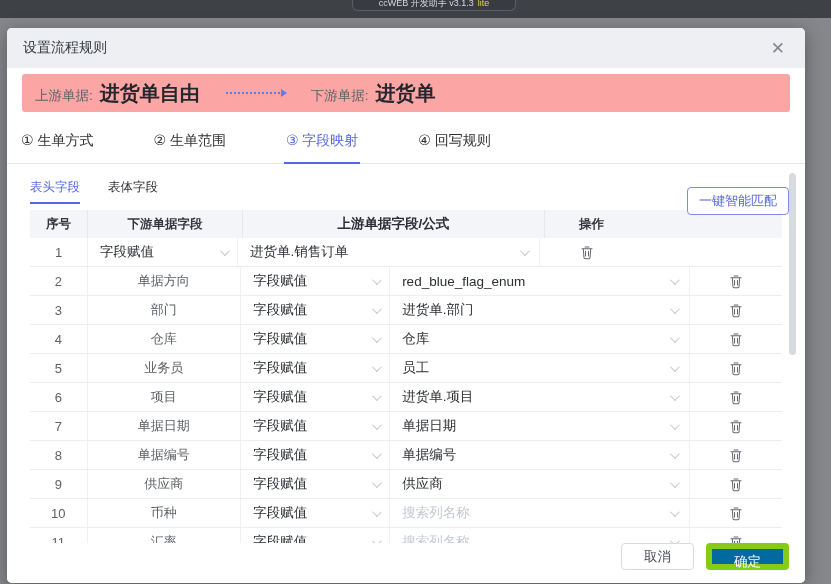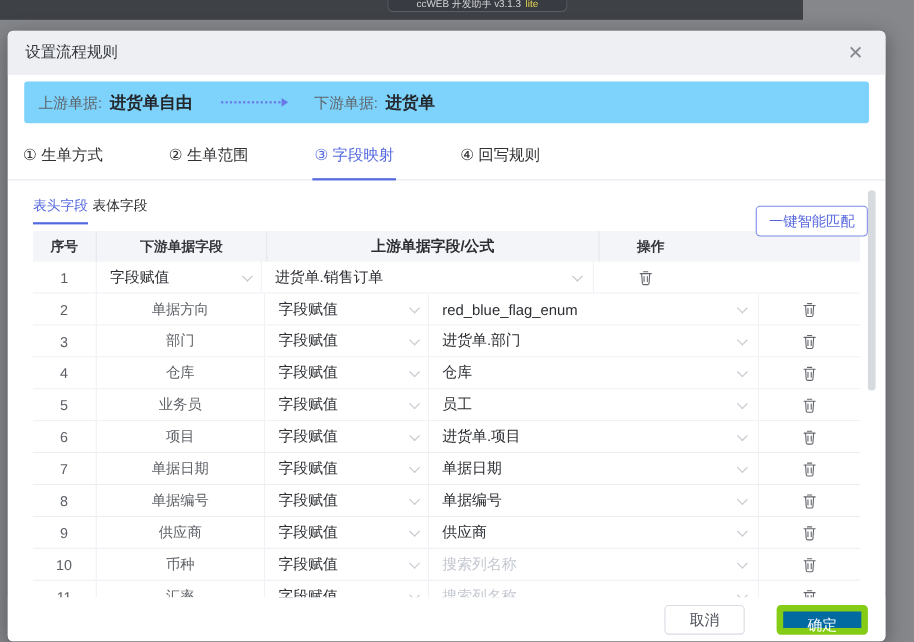--- a/index.html
+++ b/index.html
@@ -7,21 +7,21 @@
   body {
     font-family: "Liberation Sans", "DejaVu Sans", sans-serif;
     background: #85878b;
     position: relative;
     overflow: hidden;
   }
   .screen { position: absolute; inset: 0; }
 
   
   .top-strip {
-    position: absolute; left: 0; top: 0; width: 730px; height: 18px;
+    position: absolute; left: 0; top: 0; width: 831px; height: 18px;
     background: #3e4146;
   }
   .dev-badge {
     position: absolute; left: 352px; top: 0; width: 164px; height: 11px;
     background: #383b42; border: 1px solid #5a5e66; border-top: none;
     border-radius: 0 0 6px 6px; overflow: hidden;
     display: flex; align-items: flex-end; justify-content: center;
     font-size: 9px; color: #d6d7d9; line-height: 13px; white-space: nowrap;
   }
   .dev-badge .lite { color: #e3d44c; margin-left: 4px; }
@@ -36,46 +36,46 @@
     height: 40px; background: #edeff3; display: flex; align-items: center;
     padding: 0 16px; justify-content: space-between;
   }
   .titlebar .title { font-size: 14px; color: #35383d; }
   .close-x {
     font-size: 17px; color: #85898f; cursor: pointer; line-height: 1;
     padding: 2px 4px;
   }
 
   .flowbar {
-    margin: 6px 15px 0 15px; height: 38px; background: #7dd3fc;
+    margin: 6px 15px 0 15px; height: 38px; background: #fca5a5;
     border-radius: 3px; display: flex; align-items: center; padding-left: 13px;
     font-size: 13.5px; color: #5f6368;
   }
-  .flowbar .val { font-size: 15px; font-weight: bold; color: #23262b; margin-left: 7px; }
+  .flowbar .val { font-size: 20px; font-weight: bold; color: #23262b; margin-left: 7px; }
   .flow-arrow { display: flex; align-items: center; margin: 0 24px 0 26px; }
   .flow-arrow .dots { width: 54px; border-top: 2px dotted #6978e6; }
   .flow-arrow .head {
     width: 0; height: 0; border-left: 6px solid #6978e6;
     border-top: 4px solid transparent; border-bottom: 4px solid transparent;
     margin-left: 1px;
   }
   .flowbar .grp { display: flex; align-items: baseline; }
 
   .steps {
     margin-top: 18px; padding: 0 12px; display: flex; gap: 56px;
     border-bottom: 1px solid #e4e7ed;
   }
   .step {
     font-size: 14px; color: #303134; padding: 2px 2px 12px 2px; cursor: pointer;
     border-bottom: 2px solid transparent; margin-bottom: -1px; white-space: nowrap;
   }
   .step.active { color: #5468e0; border-bottom-color: #5468e0; }
 
   .panel { position: relative; padding: 0 23px; }
-  .subtabs { margin-top: 15px; display: flex; gap: 4px; }
+  .subtabs { margin-top: 15px; display: flex; gap: 28px; }
   .subtab {
     font-size: 12.5px; color: #303134; padding-bottom: 6px; cursor: pointer;
     border-bottom: 2px solid transparent;
   }
   .subtab.active { color: #5468e0; border-bottom-color: #5468e0; }
   .match-btn {
     position: absolute; right: 16px; top: 8px;
     border: 1px solid #7d8ce8; color: #5566de; background: #fff;
     border-radius: 4px; font-size: 13px; padding: 4px 11px; cursor: pointer;
     font-family: inherit;
@@ -109,22 +109,22 @@
   }
   .trash { cursor: pointer; display: flex; align-items: center; }
 
   .scroll-thumb {
     position: absolute; left: 782px; top: 145px; width: 7px; height: 182px;
     background: #d7dade; border-radius: 4px;
   }
 
   .footer {
     position: absolute; left: 0; bottom: 0; width: 100%; height: 40px;
-    background: #fff; display: flex; align-items: center; justify-content: flex-end;
-    padding-right: 16px; gap: 29px;
+    background: #fff; display: flex; align-items: flex-start; justify-content: flex-end;
+    padding-right: 16px; gap: 12px;
   }
   .btn {
     height: 27px; border-radius: 4px; font-size: 13.5px; cursor: pointer;
     font-family: inherit; padding: 0 22px; line-height: 25px;
   }
   .btn-cancel { background: #fff; border: 1px solid #d8dbe1; color: #4a4e57; }
   .btn-confirm { background: #0369a1; border: 6px solid #84cc16; color: #fff; }
 </style>
 </head>
 <body>

